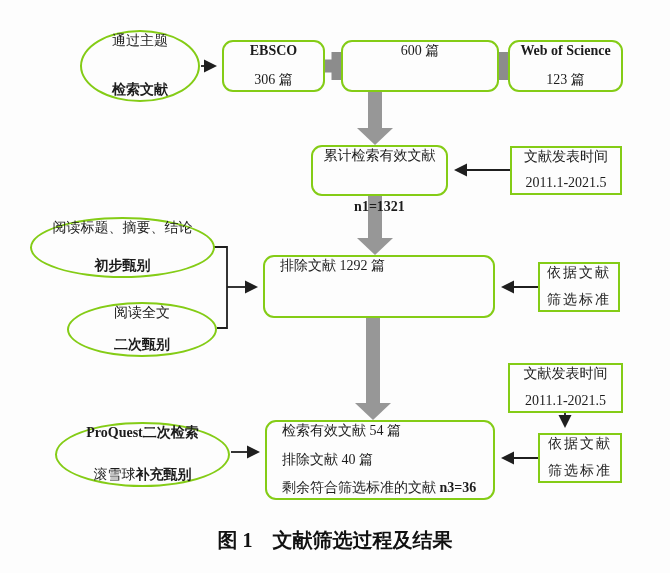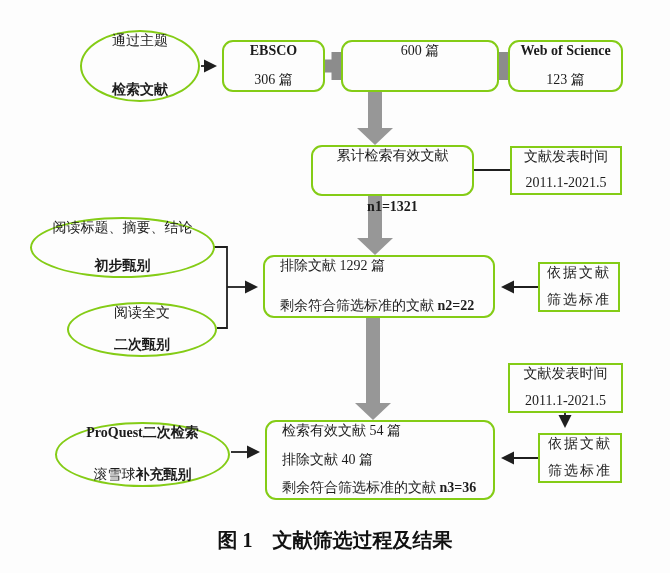--- a/index.html
+++ b/index.html
@@ -86,41 +86,40 @@
     <div>306 篇</div>
   </div>
   <div class="node rounded" style="left:341px;top:40px;width:158px;height:52px;">
     <div>600 篇</div>
   </div>
   <div class="node rounded" style="left:508px;top:40px;width:115px;height:52px;">
     <div class="bold">Web of Science</div>
     <div>123 篇</div>
   </div>
 
-  <div class="node rounded" style="left:311px;top:145px;width:163px;height:51px;gap:32px;">
+  <div class="node rounded" style="left:311px;top:145px;width:137px;height:51px;gap:32px;">
     <div>累计检索有效文献</div>
     <div class="bold">n1=1321</div>
   </div>
   <div class="node square" style="left:510px;top:146px;width:112px;height:49px;">
     <div>文献发表时间</div>
     <div>2011.1-2021.5</div>
   </div>
 
   <div class="node ellipse" style="left:67px;top:302px;width:150px;height:55px;">
     <div>阅读全文</div>
     <div class="bold">二次甄别</div>
   </div>
   <div class="node ellipse" style="left:30px;top:217px;width:185px;height:61px;">
     <div>阅读标题、摘要、结论</div>
     <div class="bold">初步甄别</div>
   </div>
 
   <div class="node rounded left-align" style="left:263px;top:255px;width:232px;height:63px;">
     <div>排除文献 1292 篇</div>
-    <div><span>剩余符合筛选标准的文献 </span><span class="bold">n2=22</span></div>
   </div>
   <div class="node square spaced" style="left:538px;top:262px;width:82px;height:50px;">
     <div>依据文献</div>
     <div>筛选标准</div>
   </div>
 
   <div class="node ellipse" style="left:55px;top:422px;width:175px;height:65px;">
     <div class="bold">ProQuest二次检索</div>
     <div><span>滚雪球</span><span class="bold">补充甄别</span></div>
   </div>

